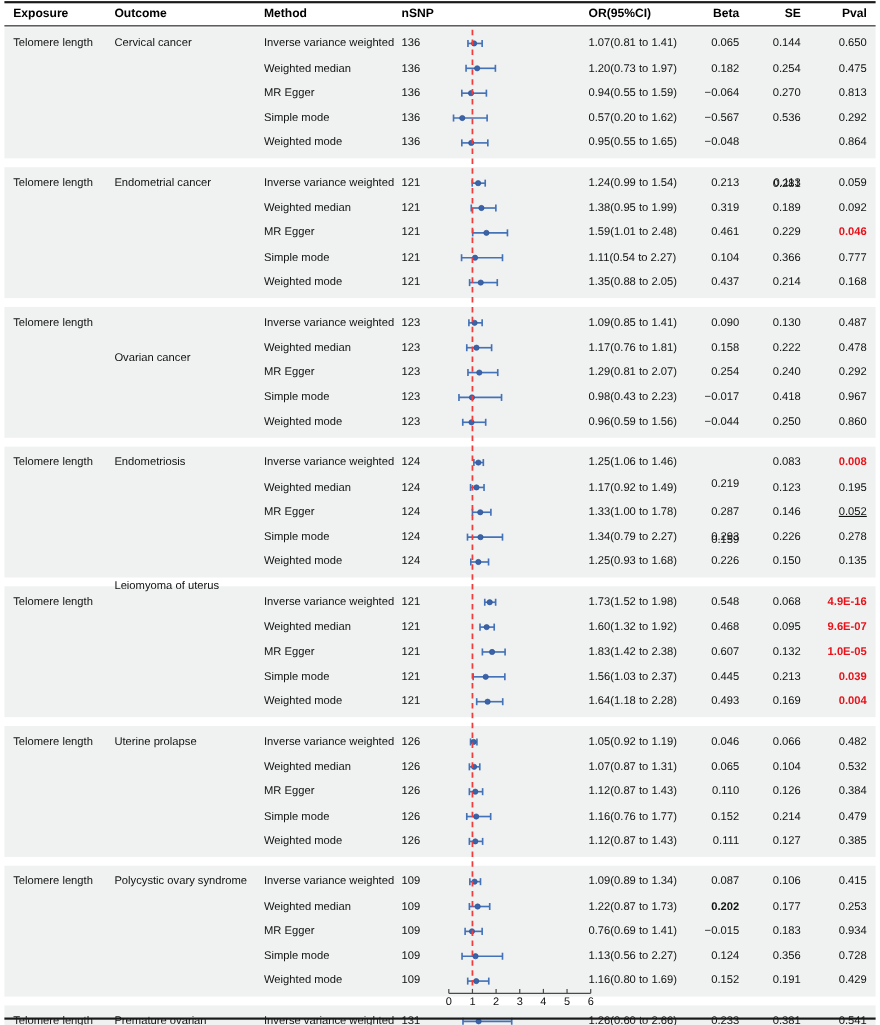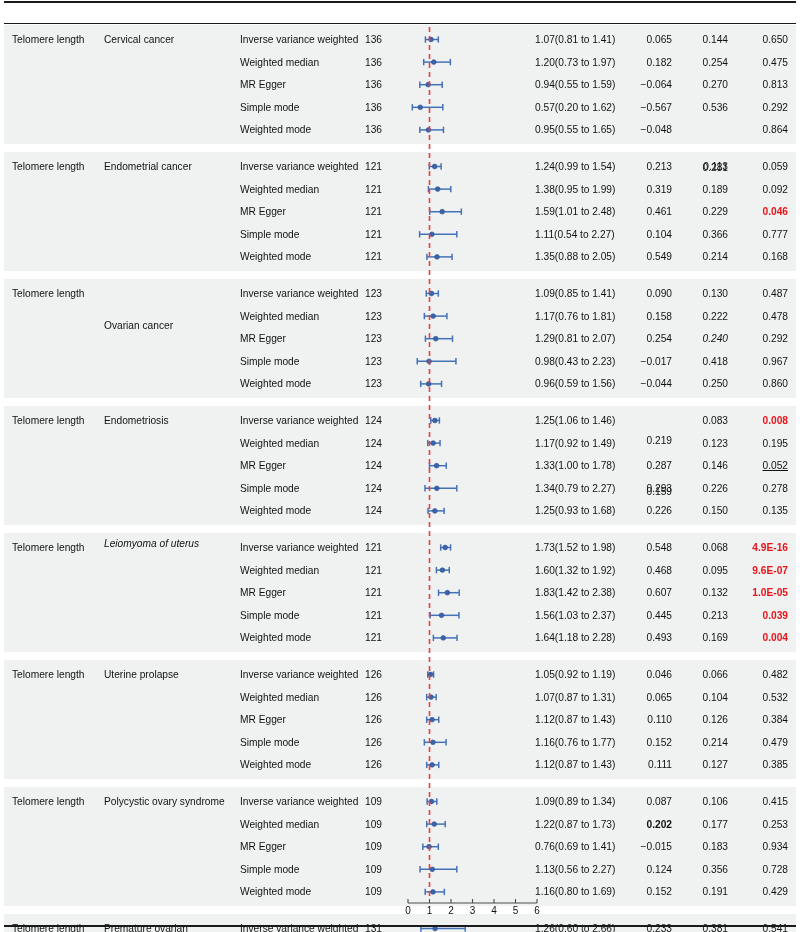--- a/index.html
+++ b/index.html
@@ -91,20 +91,30 @@
     font-size: 10px; fill: #111; text-anchor: middle;
   }
 </style>
 </head>
 <body>
 
 <div id="table-root">
 
   <div class="top-rule"></div>
 
+  <div class="header-row">
+    <div class="header-cell col-exposure">Exposure</div>
+    <div class="header-cell col-outcome">Outcome</div>
+    <div class="header-cell col-method">Method</div>
+    <div class="header-cell col-nsnp">nSNP</div>
+    <div class="header-cell col-or">OR(95%CI)</div>
+    <div class="header-cell col-beta">Beta</div>
+    <div class="header-cell col-se">SE</div>
+    <div class="header-cell col-pval">Pval</div>
+  </div>
 
   <div class="header-rule"></div>
 
   <div id="bands">
       <div class="group-band" style="top: 25px; height: 119px;"></div>
       <div class="group-band" style="top: 152px; height: 119px;"></div>
       <div class="group-band" style="top: 279px; height: 119px;"></div>
       <div class="group-band" style="top: 406px; height: 119px;"></div>
       <div class="group-band" style="top: 533px; height: 119px;"></div>
       <div class="group-band" style="top: 660px; height: 119px;"></div>
@@ -166,42 +176,42 @@
       <div class="cell col-pval num sig" style="top: 206.2px;">0.046</div>
       <div class="cell col-method" style="top: 228.8px;">Simple mode</div>
       <div class="cell col-nsnp" style="top: 228.8px;">121</div>
       <div class="cell col-or" style="top: 228.8px;">1.11(0.54 to 2.27)</div>
       <div class="cell col-beta num" style="top: 228.8px;">0.104</div>
       <div class="cell col-se num" style="top: 228.8px;">0.366</div>
       <div class="cell col-pval num" style="top: 228.8px;">0.777</div>
       <div class="cell col-method" style="top: 251.4px;">Weighted mode</div>
       <div class="cell col-nsnp" style="top: 251.4px;">121</div>
       <div class="cell col-or" style="top: 251.4px;">1.35(0.88 to 2.05)</div>
-      <div class="cell col-beta num" style="top: 251.4px;">0.549</div>
+      <div class="cell col-beta num" style="top: 251.4px;">0.437</div>
       <div class="cell col-se num" style="top: 251.4px;">0.214</div>
       <div class="cell col-pval num" style="top: 251.4px;">0.168</div>
       <div class="cell col-exposure" style="top: 288px;">Telomere length</div>
       <div class="cell col-outcome" style="top: 288px; margin-top: 32px;">Ovarian cancer</div>
       <div class="cell col-method" style="top: 288px;">Inverse variance weighted</div>
       <div class="cell col-nsnp" style="top: 288px;">123</div>
       <div class="cell col-or" style="top: 288px;">1.09(0.85 to 1.41)</div>
       <div class="cell col-beta num" style="top: 288px;">0.090</div>
       <div class="cell col-se num" style="top: 288px;">0.130</div>
       <div class="cell col-pval num" style="top: 288px;">0.487</div>
       <div class="cell col-method" style="top: 310.6px;">Weighted median</div>
       <div class="cell col-nsnp" style="top: 310.6px;">123</div>
       <div class="cell col-or" style="top: 310.6px;">1.17(0.76 to 1.81)</div>
       <div class="cell col-beta num" style="top: 310.6px;">0.158</div>
       <div class="cell col-se num" style="top: 310.6px;">0.222</div>
       <div class="cell col-pval num" style="top: 310.6px;">0.478</div>
       <div class="cell col-method" style="top: 333.2px;">MR Egger</div>
       <div class="cell col-nsnp" style="top: 333.2px;">123</div>
       <div class="cell col-or" style="top: 333.2px;">1.29(0.81 to 2.07)</div>
       <div class="cell col-beta num" style="top: 333.2px;">0.254</div>
-      <div class="cell col-se num" style="top: 333.2px; font-style: italic;">0.240</div>
+      <div class="cell col-se num" style="top: 333.2px;">0.240</div>
       <div class="cell col-pval num" style="top: 333.2px;">0.292</div>
       <div class="cell col-method" style="top: 355.8px;">Simple mode</div>
       <div class="cell col-nsnp" style="top: 355.8px;">123</div>
       <div class="cell col-or" style="top: 355.8px;">0.98(0.43 to 2.23)</div>
       <div class="cell col-beta num" style="top: 355.8px;">−0.017</div>
       <div class="cell col-se num" style="top: 355.8px;">0.418</div>
       <div class="cell col-pval num" style="top: 355.8px;">0.967</div>
       <div class="cell col-method" style="top: 378.4px;">Weighted mode</div>
       <div class="cell col-nsnp" style="top: 378.4px;">123</div>
       <div class="cell col-or" style="top: 378.4px;">0.96(0.59 to 1.56)</div>
@@ -234,21 +244,21 @@
       <div class="cell col-beta num" style="top: 482.8px;">0.293</div>
       <div class="cell col-se num" style="top: 482.8px;">0.226</div>
       <div class="cell col-pval num" style="top: 482.8px;">0.278</div>
       <div class="cell col-method" style="top: 505.4px;">Weighted mode</div>
       <div class="cell col-nsnp" style="top: 505.4px;">124</div>
       <div class="cell col-or" style="top: 505.4px;">1.25(0.93 to 1.68)</div>
       <div class="cell col-beta num" style="top: 505.4px;">0.226</div>
       <div class="cell col-se num" style="top: 505.4px;">0.150</div>
       <div class="cell col-pval num" style="top: 505.4px;">0.135</div>
       <div class="cell col-exposure" style="top: 542px;">Telomere length</div>
-      <div class="cell col-outcome" style="top: 538px; font-style: italic;">Leiomyoma of uterus</div>
+      <div class="cell col-outcome" style="top: 527px;">Leiomyoma of uterus</div>
       <div class="cell col-method" style="top: 542px;">Inverse variance weighted</div>
       <div class="cell col-nsnp" style="top: 542px;">121</div>
       <div class="cell col-or" style="top: 542px;">1.73(1.52 to 1.98)</div>
       <div class="cell col-beta num" style="top: 542px;">0.548</div>
       <div class="cell col-se num" style="top: 542px;">0.068</div>
       <div class="cell col-pval num sig" style="top: 542px;">4.9E-16</div>
       <div class="cell col-method" style="top: 564.6px;">Weighted median</div>
       <div class="cell col-nsnp" style="top: 564.6px;">121</div>
       <div class="cell col-or" style="top: 564.6px;">1.60(1.32 to 1.92)</div>
       <div class="cell col-beta num" style="top: 564.6px;">0.468</div>

